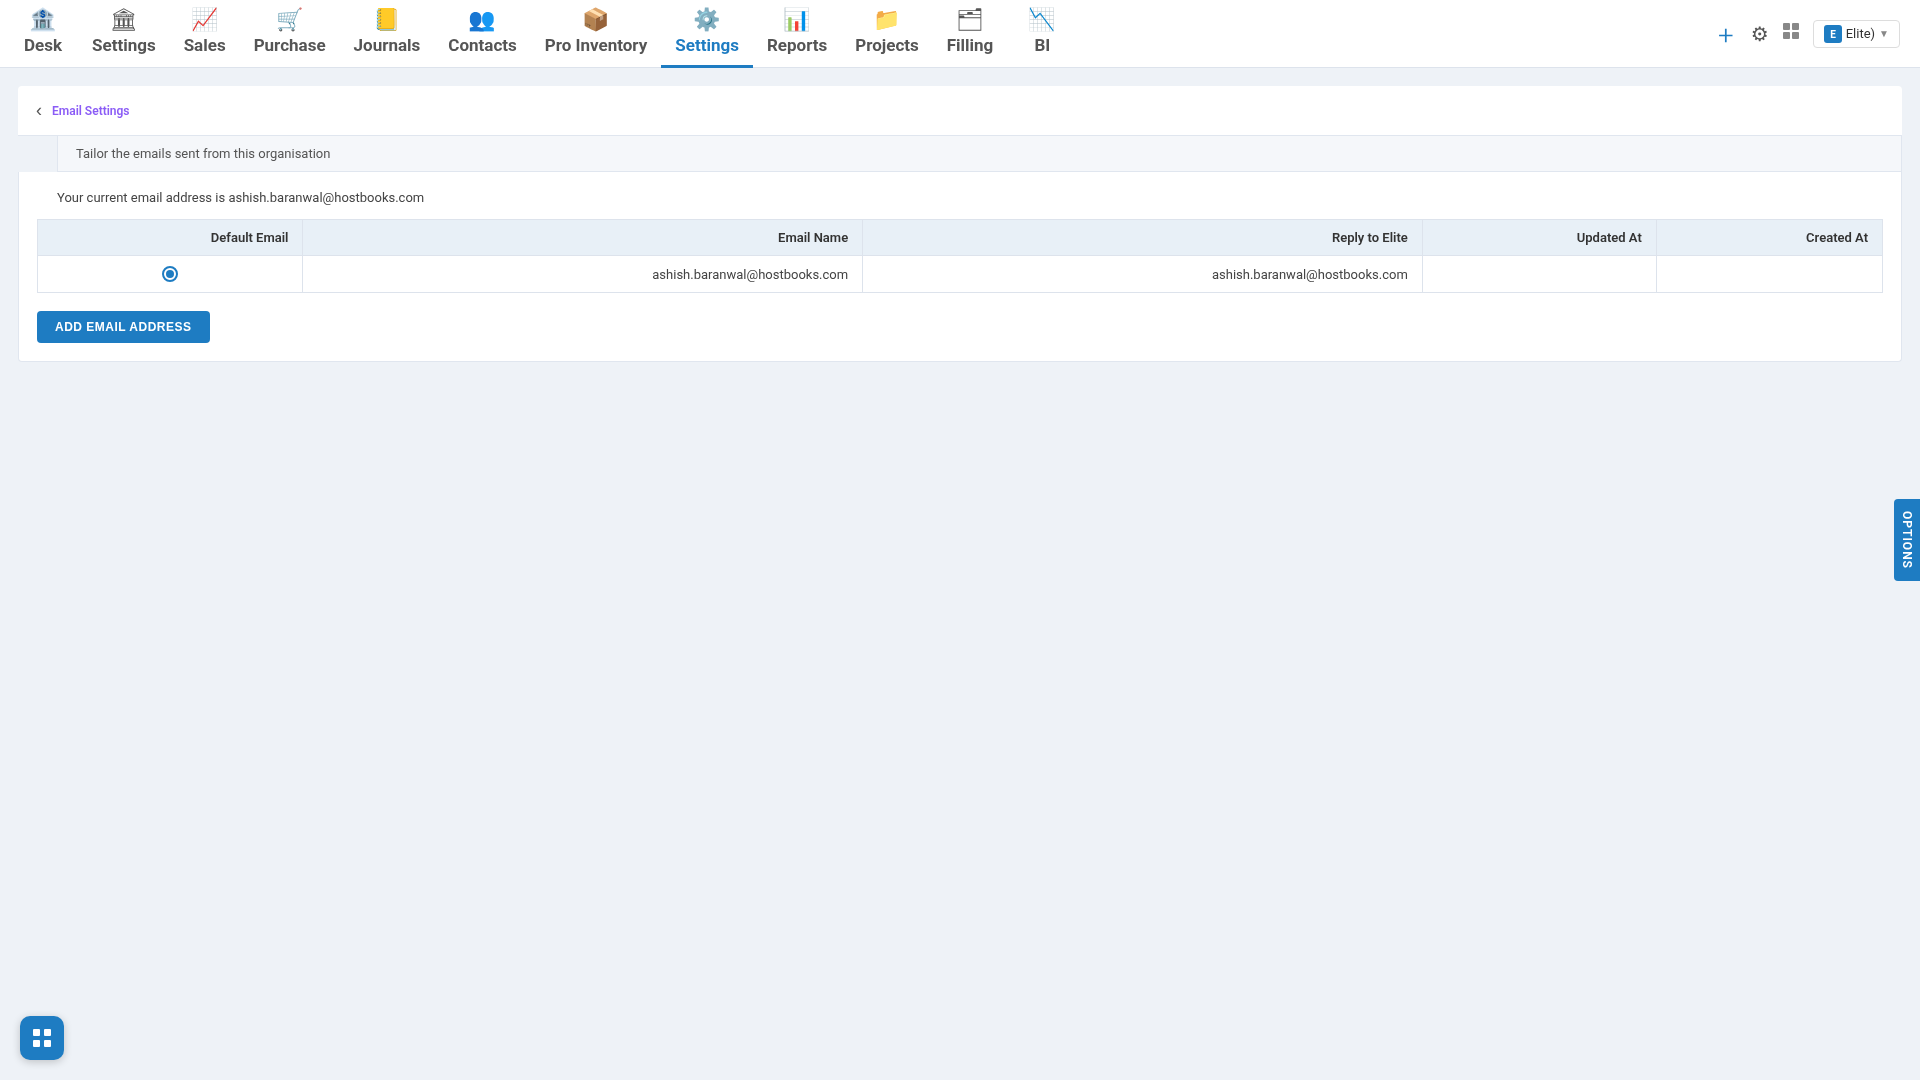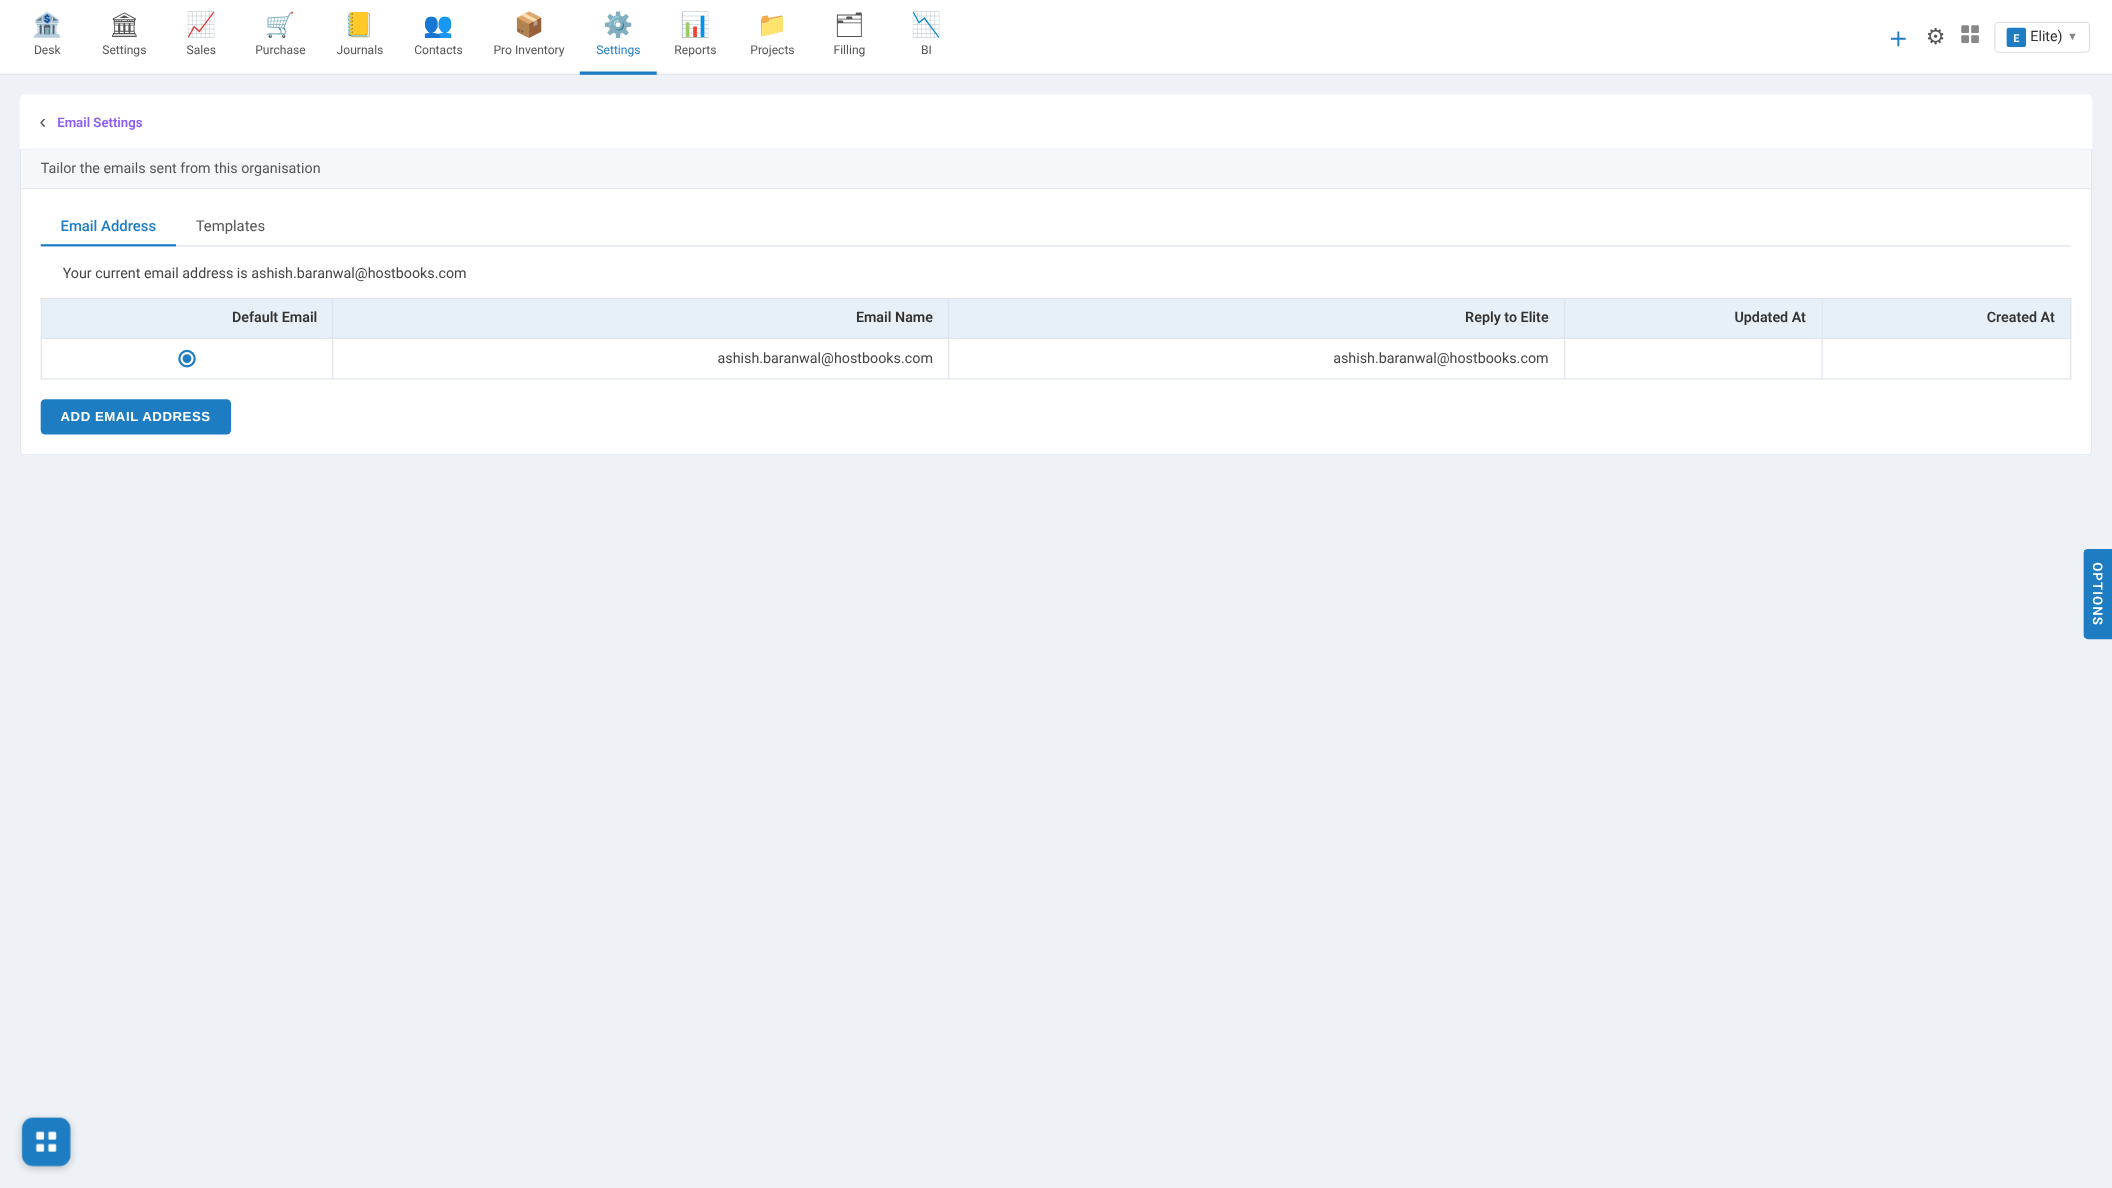--- a/index.html
+++ b/index.html
@@ -13,21 +13,21 @@
     }
     .nav-items { display: flex; align-items: center; flex: 1; }
     .nav-item {
       display: flex; flex-direction: column; align-items: center; justify-content: center;
       padding: 6px 14px; cursor: pointer; min-width: 70px; height: 68px;
       border-bottom: 3px solid transparent; color: #555; font-size: 12px; gap: 4px;
       transition: color 0.2s;
     }
     .nav-item.active { color: #1e7cc2; border-bottom: 3px solid #1e7cc2; }
     .nav-icon { font-size: 22px; line-height: 1; }
-    .nav-label { font-size: 11px; font-weight: 400; white-space: nowrap; }
+    .nav-label { font-size: 17px; font-weight: 700; white-space: nowrap; }
 
     .nav-right { display: flex; align-items: center; gap: 12px; padding-right: 12px; }
     .add-btn {
       background: none; border: none; cursor: pointer; color: #1e7cc2; font-size: 26px; font-weight: 300; line-height: 1;
     }
     .gear-btn { background: none; border: none; cursor: pointer; color: #555; font-size: 20px; }
     .grid-btn { background: none; border: none; cursor: pointer; color: #555; font-size: 20px; }
     .elite-badge {
       display: flex; align-items: center; gap: 4px; border: 1px solid #ddd; border-radius: 4px;
       padding: 4px 10px; font-size: 13px; color: #333; cursor: pointer; background: #fff;
@@ -52,21 +52,21 @@
     }
     .back-btn {
       background: none; border: none; cursor: pointer; color: #555;
       font-size: 18px; display: flex; align-items: center;
     }
     .page-title { font-size: 12px; font-weight: 600; color: #8b5cf6; }
 
     
     .desc-bar {
       background: #f5f7fa; border: 1px solid #e0e6ef; border-top: none;
-      padding: 10px 18px; font-size: 13px; color: #555;
+      padding: 10px 18px; font-size: 13px; color: #555; margin-left: 39px;
     }
 
     
     .card {
       background: #fff; border: 1px solid #e0e6ef; border-top: none;
       border-radius: 0 0 4px 4px; padding: 18px;
     }
 
     
     .tabs { display: flex; border-bottom: 1px solid #dde3ec; margin-bottom: 18px; }
@@ -201,24 +201,20 @@
     <span class="page-title">Email Settings</span>
   </div>
 
   <div class="desc-bar">
     <span>Tailor the emails sent from this organisation</span>
   </div>
 
   <div class="card">
 
     
-    <div class="tabs" id="tabs-container">
-        <div class="tab active">Email Address</div>
-        <div class="tab">Templates</div>
-      </div>
 
     
     <div class="email-info">Your current email address is ashish.baranwal@hostbooks.com</div>
 
     
     <table class="data-table">
       <thead>
         <tr id="table-header-row">
             <th>Default Email</th>
             <th>Email Name</th>

